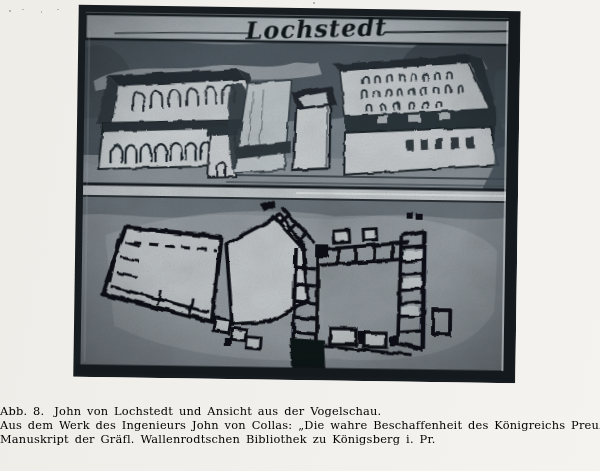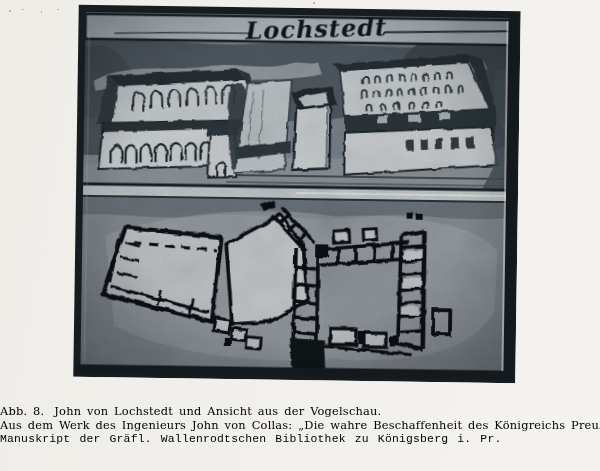--- a/index.html
+++ b/index.html
@@ -10,21 +10,21 @@
   }
   .speck{position:absolute;border-radius:50%;background:#a9a49a;}
   .plate{
     position:absolute;left:76px;top:8px;width:442px;height:372px;margin:0;
     transform:rotate(.85deg);transform-origin:50% 50%;
   }
   .plate svg{display:block;}
   .cap-line{margin:0;font-size:11.4px;line-height:14px;letter-spacing:.2px;word-spacing:2px;white-space:nowrap;}
   #cap1{position:absolute;top:404px;left:0;width:600px;}
   #cap2{position:absolute;top:418px;left:0;width:600px;}
-  #cap3{position:absolute;top:432px;left:0;width:544px;font-family:Liberation Mono, monospace;}
+  #cap3{position:absolute;top:432px;left:0;width:544px;}
   .fig-label{margin-right:10px;}
 </style>
 </head>
 <body>
 
 <div class="page">
 
   <span class="speck" style="left:9px;top:10px;width:2px;height:2px;"></span>
   <span class="speck" style="left:22px;top:9px;width:2px;height:1px;"></span>
   <span class="speck" style="left:41px;top:11px;width:1px;height:2px;"></span>

